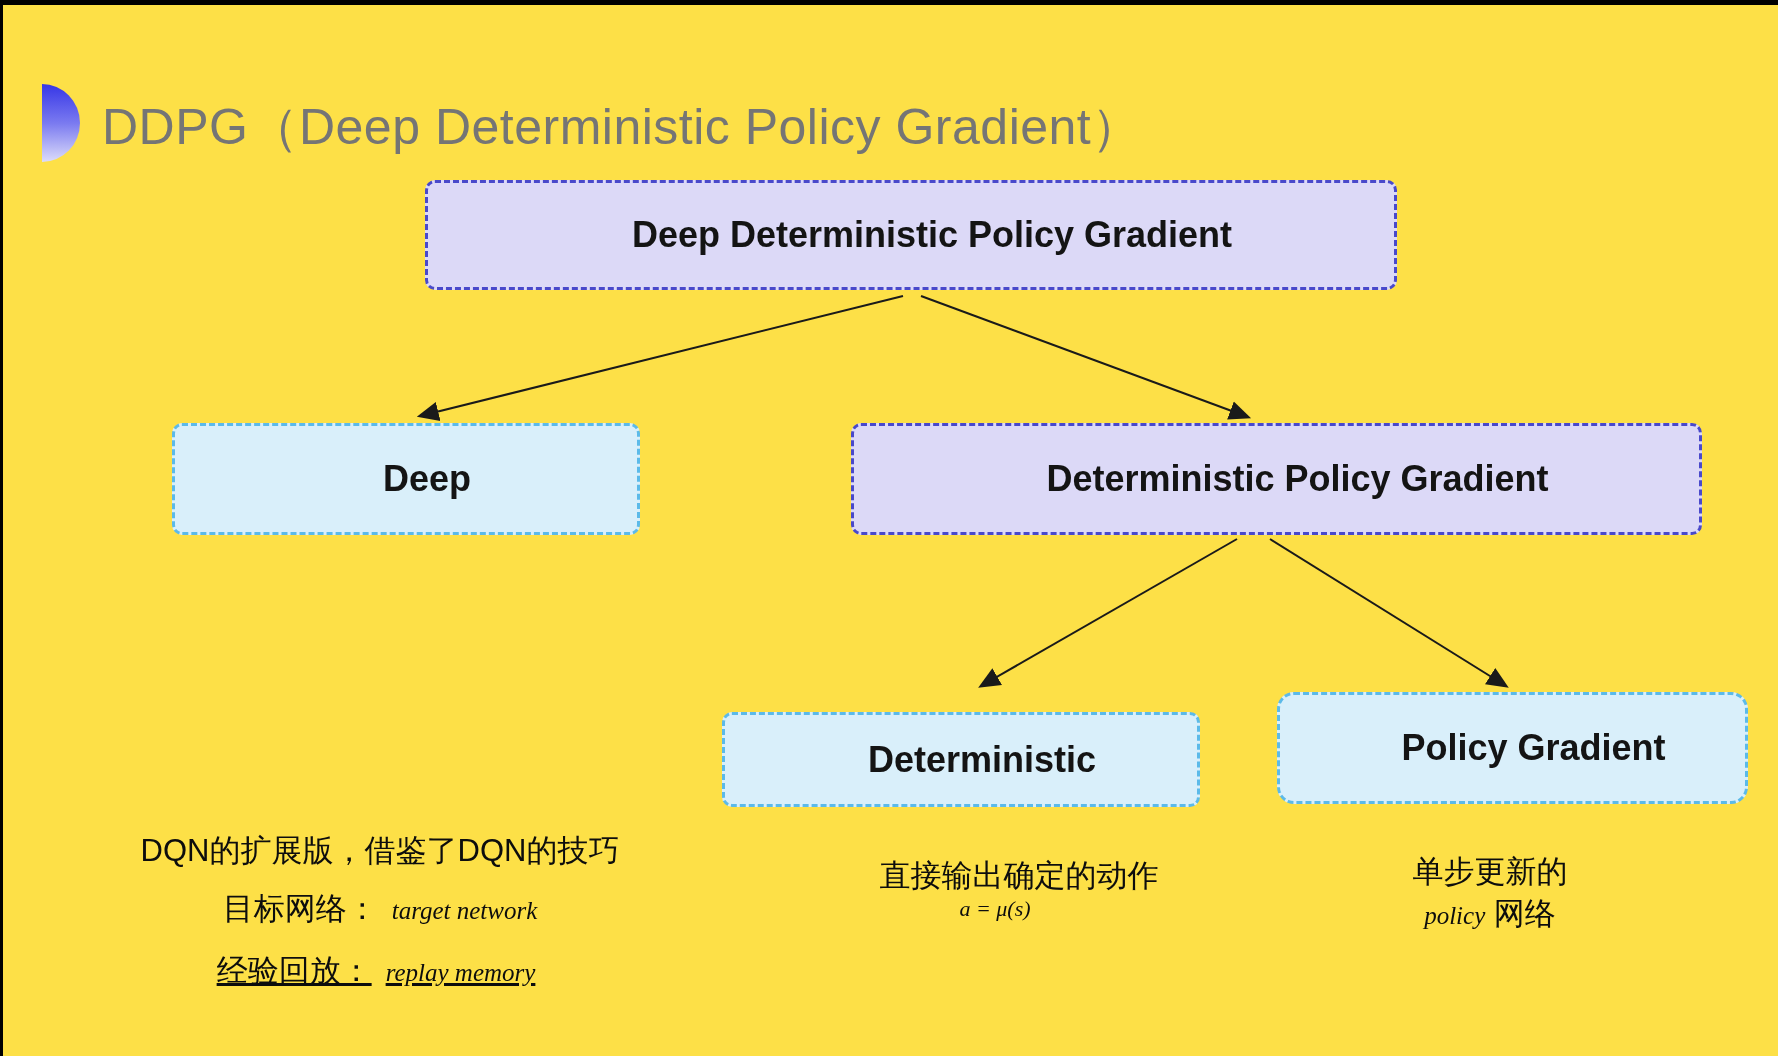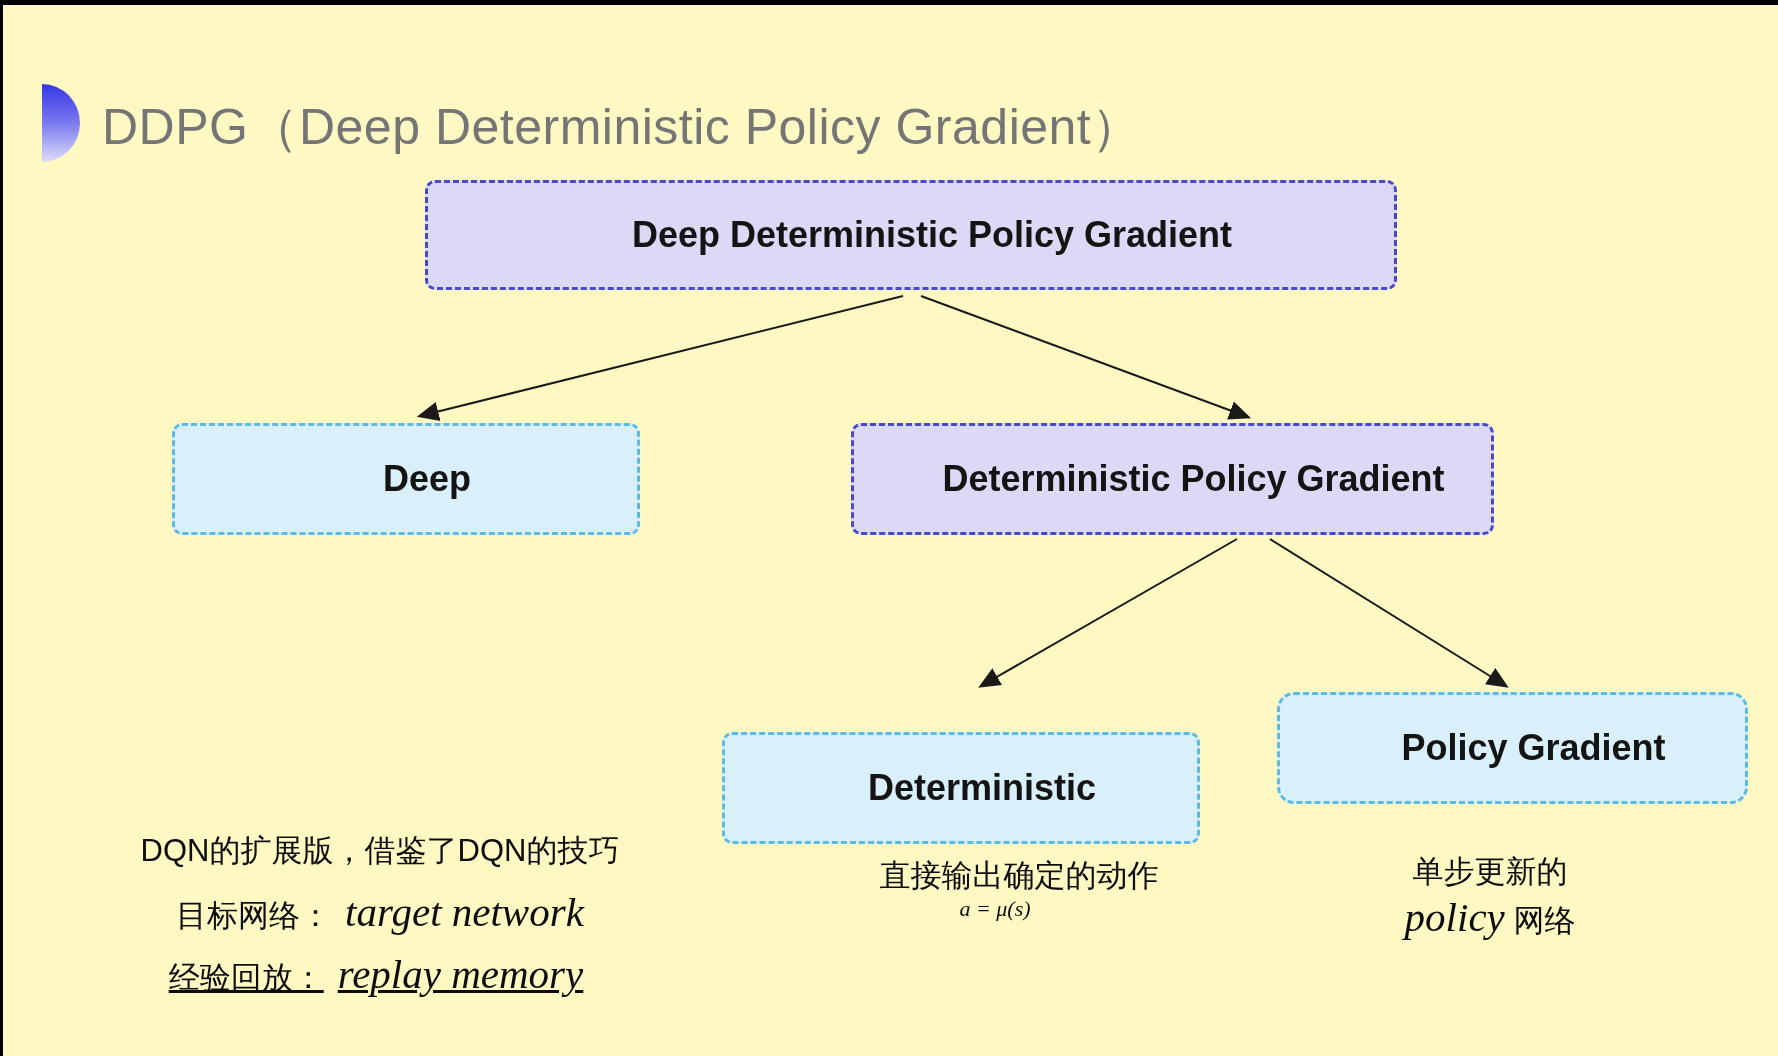--- a/index.html
+++ b/index.html
@@ -3,21 +3,21 @@
 <meta charset="utf-8">
 <style>
   * { margin: 0; padding: 0; box-sizing: border-box; }
   html, body { background: #ffffff; }
   body { font-family: "Liberation Sans", sans-serif; }
 
   .slide {
     position: relative;
     width: 1778px;
     height: 1056px;
-    background: #fef9c3;
+    background: #fde047;
     overflow: hidden;
   }
 
   .frame-top {
     position: absolute; left: 0; top: 0;
     width: 1778px; height: 5px;
     background: var(--frame, #000);
   }
   .frame-left {
     position: absolute; left: 0; top: 0;
@@ -59,43 +59,43 @@
     background: var(--purple-fill, #dcd9f7);
     border: 3px dashed var(--purple-border, #4949cb);
   }
   .node.cyan {
     background: var(--cyan-fill, #d9effa);
     border: 3px dashed var(--cyan-border, #5cbae9);
   }
 
   #node-root          { left: 425px;  top: 180px; width: 972px; height: 110px; }
   #node-deep          { left: 172px;  top: 423px; width: 468px; height: 112px; }
-  #node-dpg           { left: 851px;  top: 423px; width: 643px; height: 112px; }
-  #node-deterministic { left: 722px;  top: 732px; width: 478px; height: 112px; text-align: center; }
+  #node-dpg           { left: 851px;  top: 423px; width: 851px; height: 112px; }
+  #node-deterministic { left: 722px;  top: 712px; width: 478px; height: 95px; text-align: center; }
   #node-pg            { left: 1277px; top: 692px; width: 471px; height: 112px; border-radius: 17px; }
 
   .arrows {
     position: absolute; left: 0; top: 0;
     width: 1778px; height: 1056px;
     pointer-events: none;
   }
 
   .note {
     position: absolute;
     transform: translateX(-50%);
     white-space: nowrap;
     color: #0d0d0d;
     font-size: 31px;
     font-weight: 500;
     text-align: center;
   }
   .note .term {
     font-family: "Liberation Serif", serif;
     font-style: italic;
-    font-size: 41px;
+    font-size: 25px;
     font-weight: 500;
   }
   .note .gap { margin-left: 14px; }
   .note.formula {
     font-family: "Liberation Serif", serif;
     font-style: italic;
     font-size: 22px;
   }
 
   #note-deep-1 { left: 380px;  top: 830px; }

